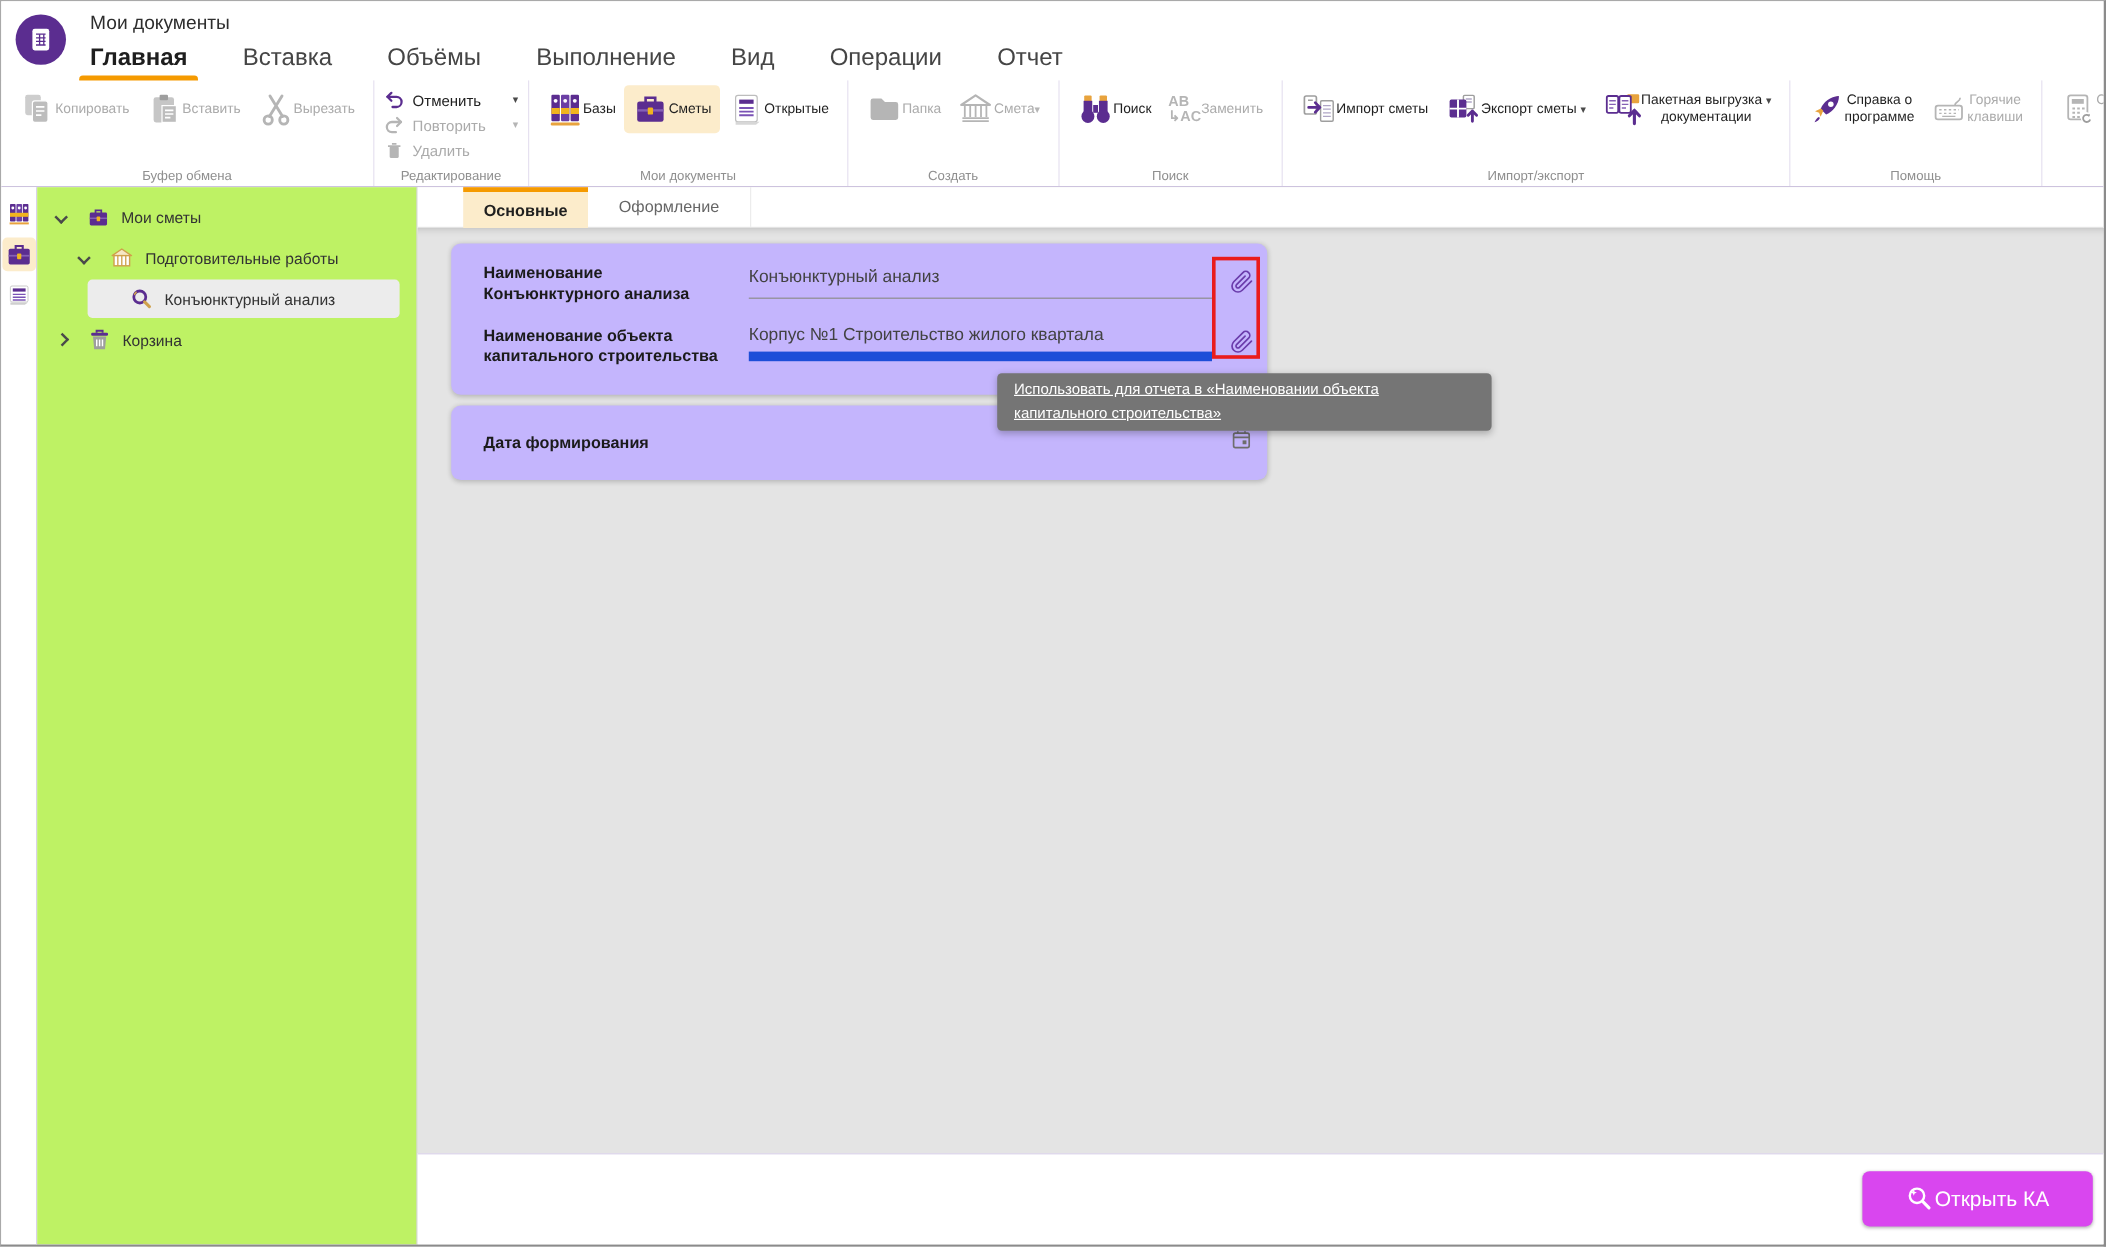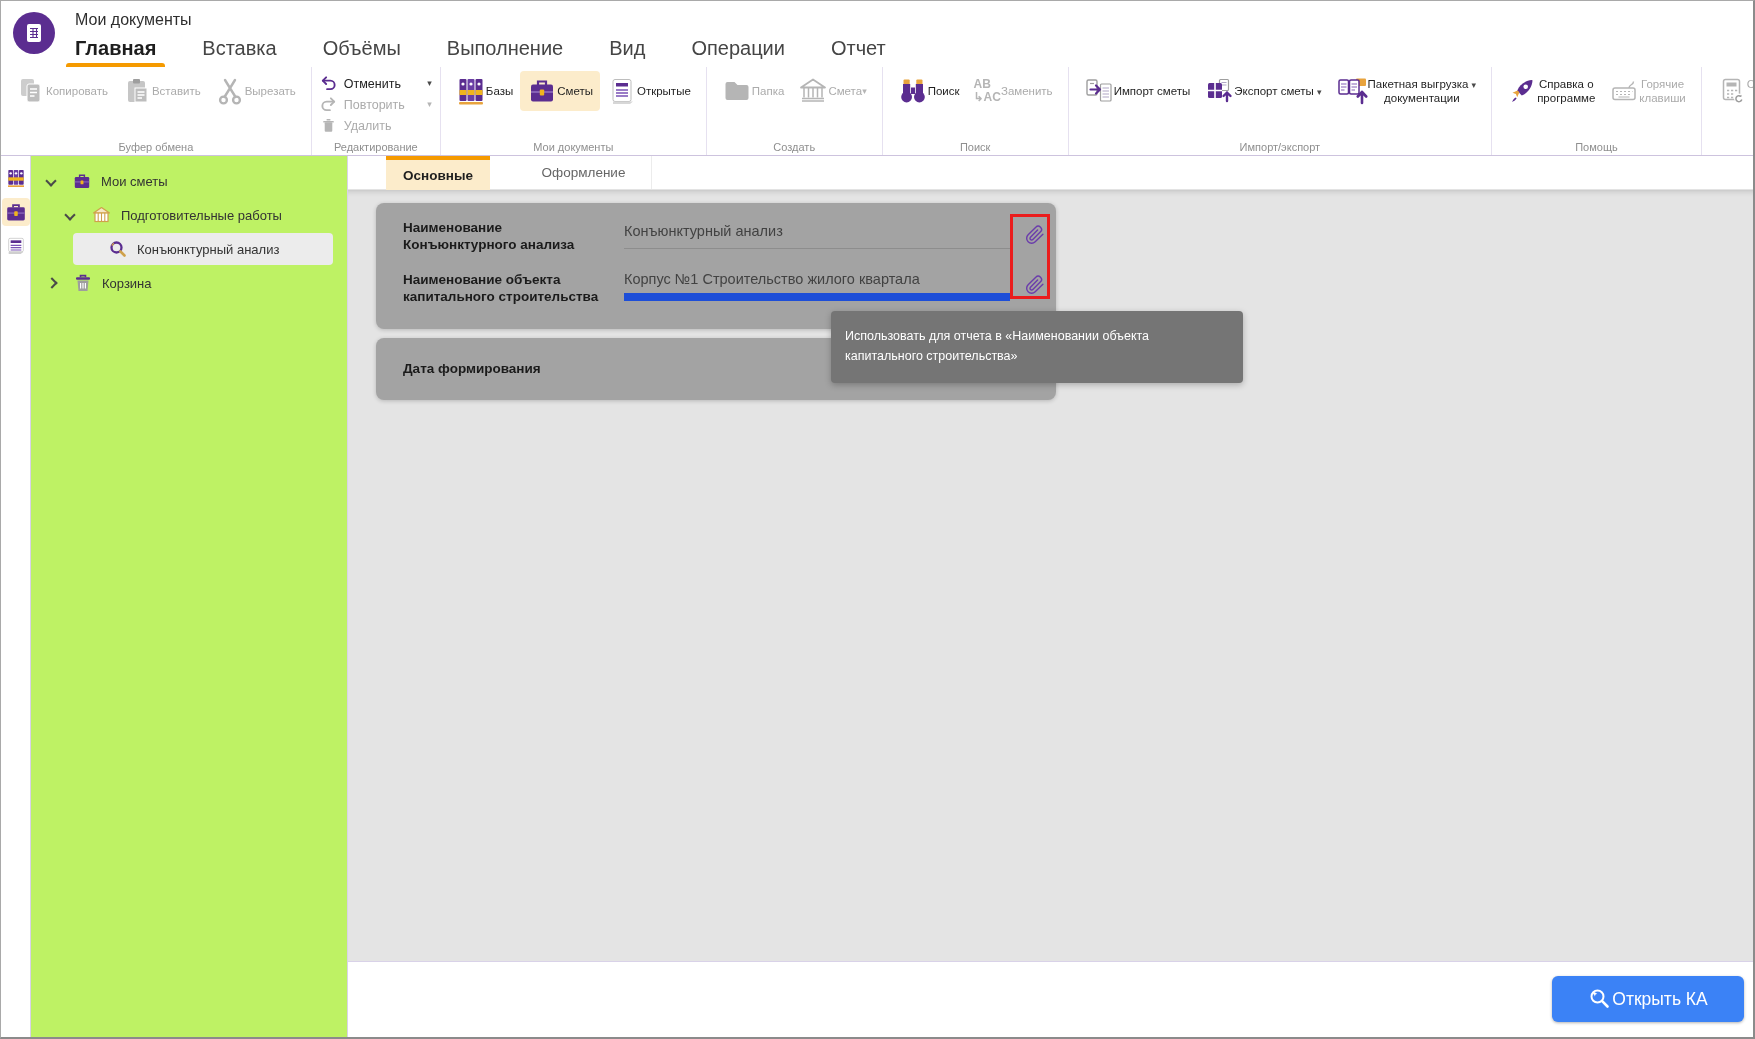--- a/index.html
+++ b/index.html
@@ -46,42 +46,42 @@
   .strip-btn.selected{ background:#fceccb; }
   .tree-panel{ width:317px; flex:0 0 auto; border-right:1px solid #d9d2e8; padding-top:8px; background:#bef264;}
   .tree-row{ height:34px; display:flex; align-items:center; font-size:13px; color:#333; cursor:pointer;}
   .tree-row .chev{ width:8px; height:8px; border-right:2px solid #4a4a4a; border-bottom:2px solid #4a4a4a; flex:0 0 auto;}
   .chev.down{ transform:rotate(45deg); }
   .chev.right{ transform:rotate(-45deg); }
   .tree-icon{ margin:0 10px 0 18px; display:flex; flex:0 0 auto;}
   .tree-row.selected-row{ background:#ececec; border-radius:4px; margin:1px 14px 1px 42px; height:32px; padding-left:36px;}
   
   .content{ flex:1; display:flex; flex-direction:column; background:#e4e4e4; min-width:0;}
-  .tab-strip{ height:34px; flex:0 0 auto; background:#fff; display:flex; padding-left:38px; border-bottom:1px solid #e3e3e3;gap:26px;}
+  .tab-strip{ height:34px; flex:0 0 auto; background:#fff; display:flex; padding-left:38px; border-bottom:1px solid #e3e3e3;}
   .ctab{ display:flex; align-items:center; justify-content:center; font-size:13.5px; color:#666; cursor:pointer;}
   .ctab.active{ width:104px; background:#fceccb; border-top:4px solid #f59a00; font-weight:bold; color:#1f1f1f; margin-bottom:-1px;}
   .ctab.inactive{ width:136px; border-right:1px solid #ececec;}
   .content-body{ flex:1; position:relative; box-shadow:inset 0 7px 7px -7px rgba(0,0,0,.22);}
-  .card{ position:absolute; background:#a3a3a3; border-radius:8px; box-shadow:0 1px 4px rgba(0,0,0,.20);}
+  .card{ position:absolute; background:#c4b5fd; border-radius:8px; box-shadow:0 1px 4px rgba(0,0,0,.20);}
   .card-form{ left:28px; top:13px; width:680px; height:126px;}
   .card-date{ left:28px; top:148px; width:680px; height:62px;}
   .f-label{ position:absolute; left:27px; width:205px; font-weight:bold; font-size:13.5px; color:#1b1b1b; line-height:17px;}
   .f-input{ position:absolute; left:248px; width:386px; display:flex; align-items:center;
             font-size:14.5px; color:#424242; }
   .f-input.u-gray{ border-bottom:1px solid #8d8d8d; }
   .f-input.u-purple{ border-bottom:8px solid #1d4ed8; }
   .link-btn{ position:absolute; left:648px; width:22px; height:22px; display:flex; align-items:center; justify-content:center; cursor:pointer;}
   .red-box{ position:absolute; left:662px; top:24px; width:40px; height:85px; border:3px solid #ea1c1c; z-index:4;}
   .tooltip{ position:absolute; left:483px; top:121px; width:412px; background:#757575; color:#fff;
-            font-size:12.5px; line-height:1.58; padding:16px 14px; border-radius:4px; z-index:6;
-            box-shadow:0 2px 6px rgba(0,0,0,.25);}
+            font-size:12.5px; line-height:1.58; padding:4px 14px; border-radius:4px; z-index:6;
+            box-shadow:0 2px 6px rgba(0,0,0,.25);text-decoration:underline;}
   .cal-btn{ position:absolute; left:650px; top:20px; cursor:pointer; display:flex;}
   
   .footer{ height:76px; flex:0 0 auto; background:#fff; border-top:1px solid #d9d2e8; position:relative;}
-  .open-btn{ position:absolute; right:9px; top:14px; width:192px; height:46px; background:#3b82f6;
+  .open-btn{ position:absolute; right:9px; top:14px; width:192px; height:46px; background:#d946ef;
              border:none; border-radius:6px; color:#fff; font-size:17.5px; font-family:inherit;
              display:flex; align-items:center; justify-content:center; cursor:pointer;
              box-shadow:0 1px 3px rgba(0,0,0,.3);}
 </style>
 </head>
 <body>
 
 <div class="window">
 
   <div class="titlebar">

